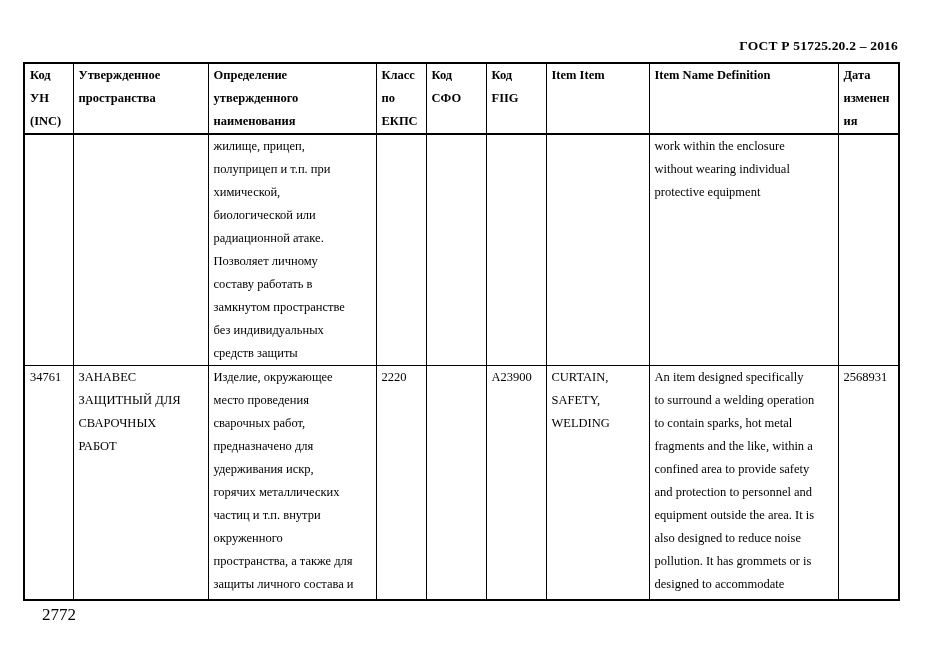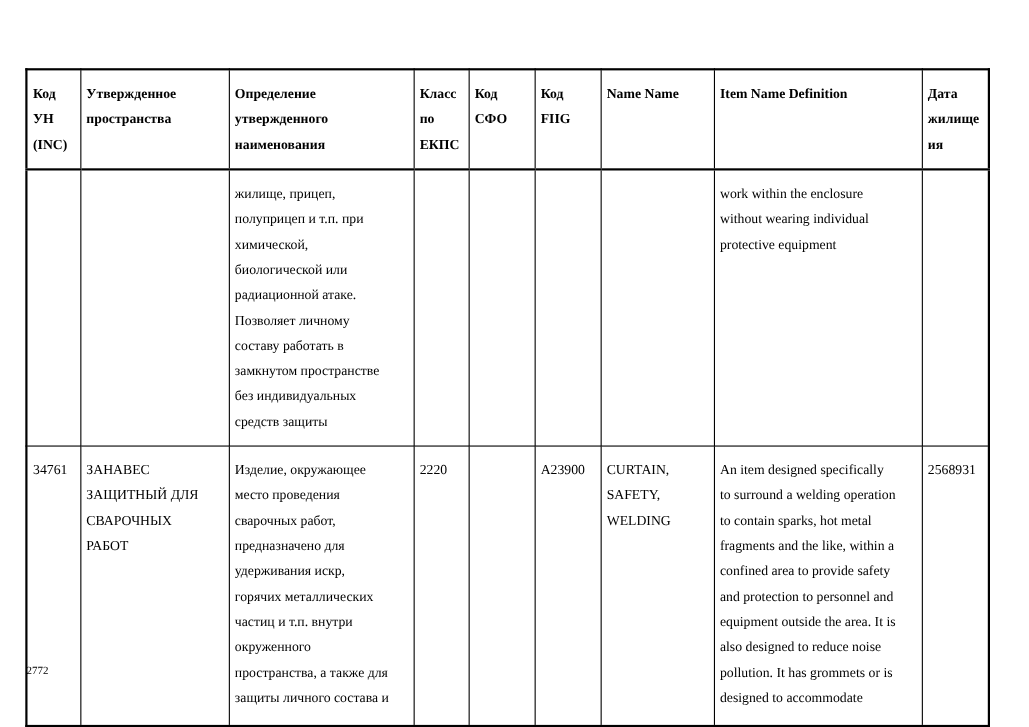--- a/index.html
+++ b/index.html
@@ -33,45 +33,46 @@
     width: 875px;
     border-collapse: collapse;
     table-layout: fixed;
     border: 2px solid #000;
   }
   table.catalog th,
   table.catalog td {
     border: 1px solid #000;
     vertical-align: top;
     text-align: left;
-    padding: 10px 5px;
+    padding: 0 5px;
     font-size: 12.5px;
     line-height: 23px;
     white-space: pre;
     overflow: hidden;
   }
   table.catalog th {
     font-weight: bold;
     height: 69px;
     border-bottom: 2px solid #000;
   }
   tr.row-cont td { height: 229px; margin-left: 40px; }
   tr.row-data td { height: 233px; }
   .page-number {
     position: absolute;
     top: 605px;
-    left: 24px;
-    font-size: 10px;
+    left: 42px;
+    font-size: 17px;
   }
 </style>
 </head>
 <body>
 
 <div class="page">
 
+  <div class="doc-title">ГОСТ Р 51725.20.2 – 2016</div>
 
   <table class="catalog">
     <colgroup>
       <col style="width:49px">
       <col style="width:135px">
       <col style="width:168px">
       <col style="width:50px">
       <col style="width:60px">
       <col style="width:60px">
       <col style="width:103px">
@@ -88,24 +89,24 @@
         <th>Определение
 утвержденного
 наименования</th>
         <th>Класс
 по
 ЕКПС</th>
         <th>Код
 СФО</th>
         <th>Код
 FIIG</th>
-        <th>Name Name</th>
+        <th>Item Item</th>
         <th>Item Name Definition</th>
         <th>Дата
-жилище
+изменен
 ия</th>
       </tr>
     </thead>
     <tbody>
       <tr class="row-cont">
         <td></td>
         <td></td>
         <td>жилище, прицеп,
 полуприцеп и т.п. при
 химической,

